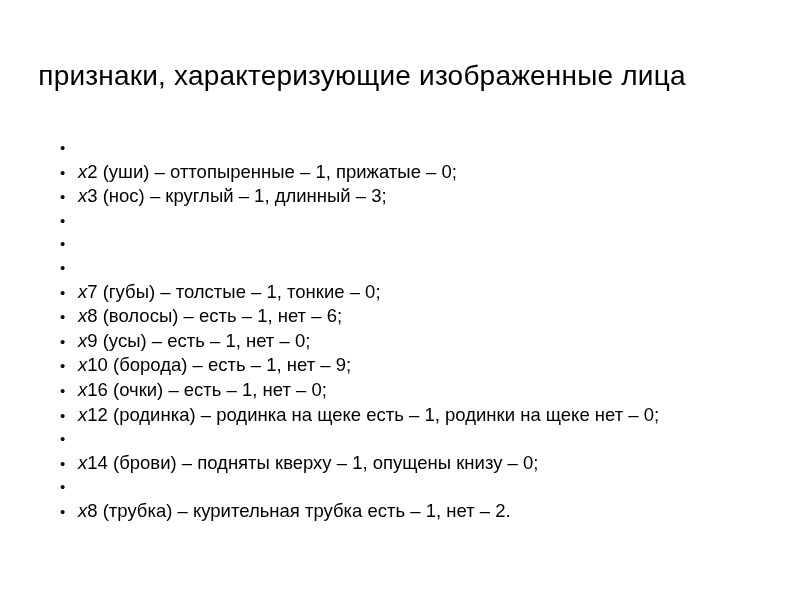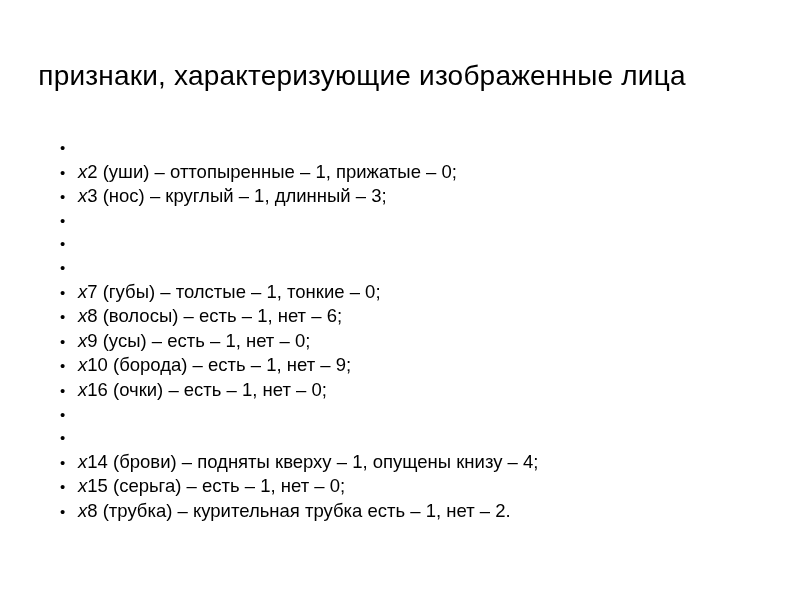--- a/index.html
+++ b/index.html
@@ -93,30 +93,30 @@
       <li class="feature-item">
         <span class="bullet">•</span>
         <span class="feature-text"><i class="x">x</i><span>10</span> <span>(борода) – есть – 1, нет – 9;</span></span>
       </li>
       <li class="feature-item">
         <span class="bullet">•</span>
         <span class="feature-text"><i class="x">x</i><span>16</span> <span>(очки) – есть – 1, нет – 0;</span></span>
       </li>
       <li class="feature-item">
         <span class="bullet">•</span>
+        <span class="feature-text"><i class="x">x</i><span>12</span> <span>(родинка) – родинка на щеке есть – 1, родинки на щеке нет – 0;</span></span>
       </li>
       <li class="feature-item">
         <span class="bullet">•</span>
       </li>
       <li class="feature-item">
         <span class="bullet">•</span>
-        <span class="feature-text"><i class="x">x</i><span>14</span> <span>(брови) – подняты кверху – 1, опущены книзу – 4;</span></span>
+        <span class="feature-text"><i class="x">x</i><span>14</span> <span>(брови) – подняты кверху – 1, опущены книзу – 0;</span></span>
       </li>
       <li class="feature-item">
         <span class="bullet">•</span>
-        <span class="feature-text"><i class="x">x</i><span>15</span> <span>(серьга) – есть – 1, нет – 0;</span></span>
       </li>
       <li class="feature-item">
         <span class="bullet">•</span>
         <span class="feature-text"><i class="x">x</i><span>8</span> <span>(трубка) – курительная трубка есть – 1, нет – 2.</span></span>
       </li>
     </ul>
 </div>
 
 </body></html>

